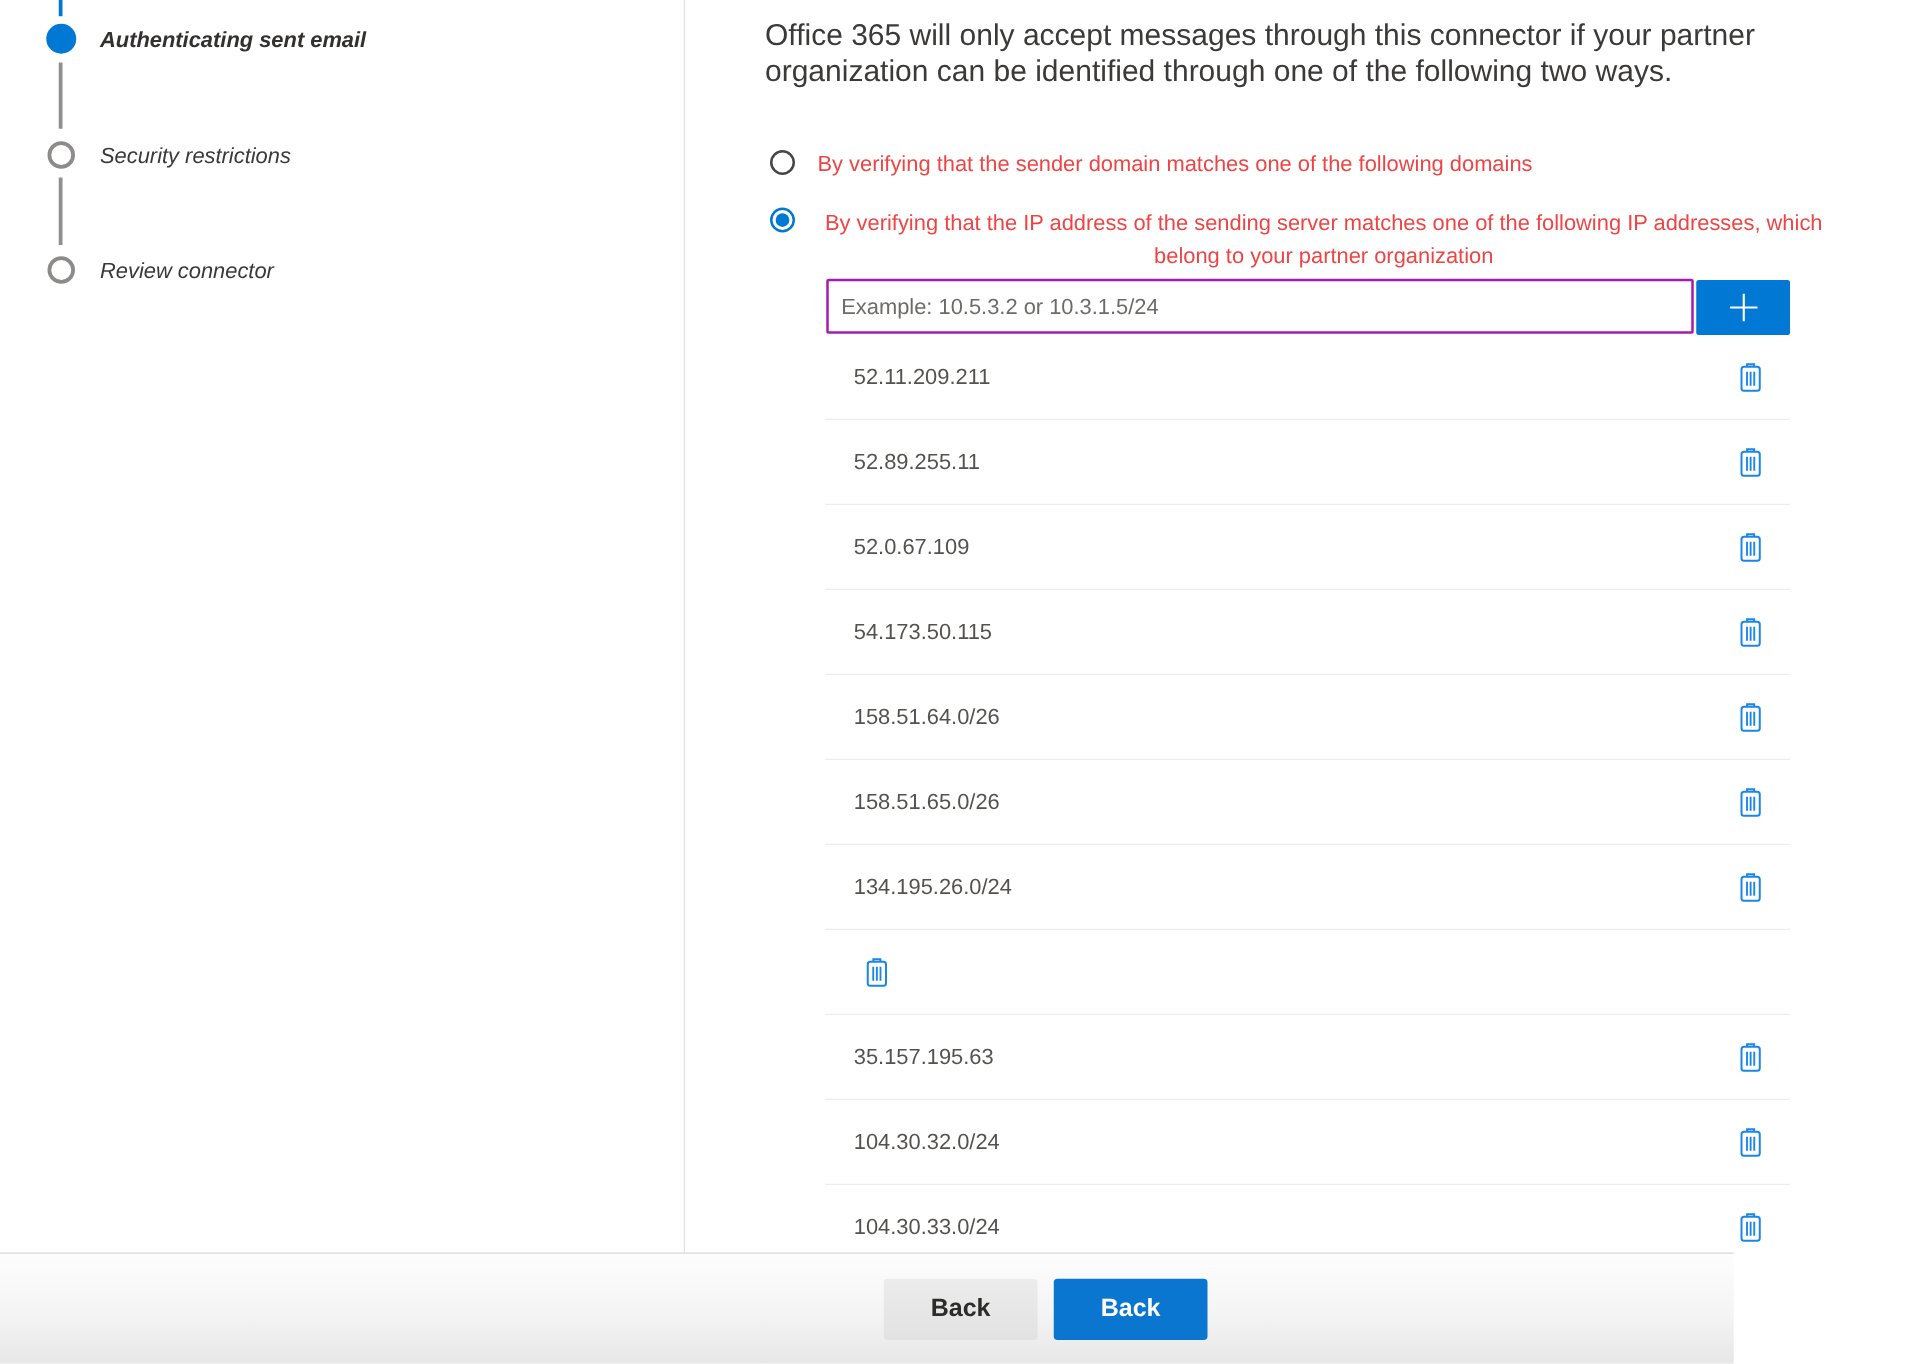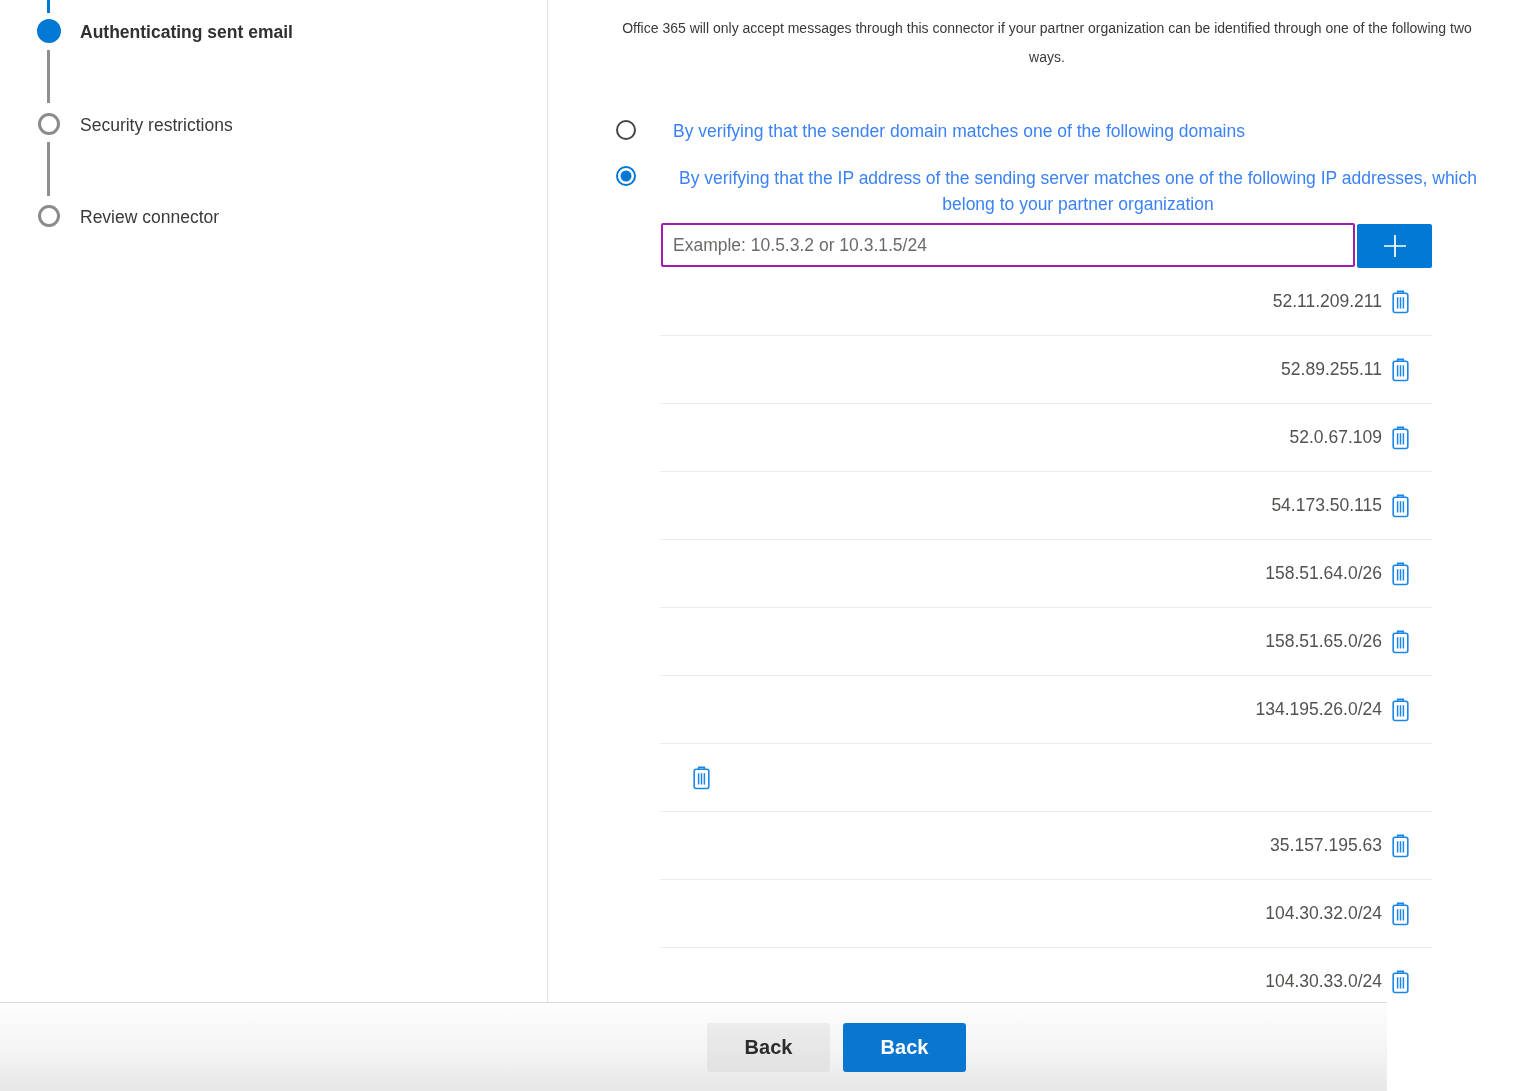--- a/index.html
+++ b/index.html
@@ -11,51 +11,51 @@
   
   .pane-left { position:absolute; left:0; top:0; width:548px; height:1002px;
                background:#fff; border-right:1px solid #e1e1e1; }
   .connector { position:absolute; left:47px; width:3px; background:#918f8d; }
   .connector.done { background:#0078d4; }
   .step-dot { position:absolute; left:37px; width:24px; height:24px; border-radius:50%;
               background:#0078d4; }
   .step-ring { position:absolute; left:38px; width:22px; height:22px; border-radius:50%;
                background:#fff; border:3px solid #8d8b89; }
   .step-label { position:absolute; left:80px; font-size:17.5px; color:#3a3938;
-                transform:translateY(-50%); white-space:nowrap; }
+                transform:translateY(-50%); white-space:nowrap;font-style:italic; }
   .step-label.current { font-weight:bold; color:#323130; }
 
   
   .content { position:absolute; left:612px; top:0; width:919px; height:1002px; overflow:hidden; }
-  .intro { position:absolute; left:0; top:14px; width:870px; font-size:14px;
-           line-height:29px; color:#3b3a39;text-align:center; }
+  .intro { position:absolute; left:0; top:14px; width:870px; font-size:24px;
+           line-height:29px; color:#3b3a39; }
 
   .opt { position:absolute; left:4px; display:flex; align-items:flex-start; }
   .radio { flex:0 0 auto; width:20px; height:20px; border:2px solid #484644;
            border-radius:50%; background:#fff; margin-top:1px; }
   .radio.selected { border-color:#0078d4; position:relative; }
   .radio.selected::after { content:''; position:absolute; left:50%; top:50%;
            width:11px; height:11px; border-radius:50%; background:#0078d4;
            transform:translate(-50%,-50%); }
-  .opt-label { margin-left:37px; font-size:17.5px; line-height:26px; color:#3b82f6; }
+  .opt-label { margin-left:18px; font-size:17.5px; line-height:26px; color:#ef4444; }
   .opt1 { top:119px; } .opt1 .opt-label { width:780px; line-height:24px; }
   .opt2 { top:165px;text-align:center; } .opt2 .opt-label { width:810px; }
 
   .input-row { position:absolute; left:49px; top:223px; display:flex; }
   .ip-input { width:694px; height:44px; border:2px solid #a21caf; border-radius:2px;
               padding:0 10px; font-size:17.5px; color:#3b3a39; outline:none;
               font-family:inherit; }
   .ip-input::placeholder { color:#6d6b68; opacity:1; }
   .add-btn { margin-left:2px; width:75px; height:44px; background:#0078d4; border:none;
              border-radius:2px; display:flex; align-items:center; justify-content:center;
              cursor:pointer; margin-top:1px; }
 
   .ip-list { position:absolute; left:48px; top:268px; width:772px; height:734px; overflow:hidden; }
   .ip-row { height:68px; display:flex; align-items:center; padding:0 14px 0 23px;
-            border-bottom:1px solid #ededec;text-align:right; }
+            border-bottom:1px solid #ededec; }
   .ip-row:first-child { border-top:none; }
   .ip-text { flex:1 1 auto; font-size:17.5px; color:#54524f; }
   .trash-btn { flex:0 0 auto; width:36px; height:36px; background:none; border:none;
                display:flex; align-items:center; justify-content:center; cursor:pointer; }
 
   
   .footer { position:absolute; left:0; top:1002px; width:1387px; height:89px;
             border-top:1px solid #d9d9d9;
             background:linear-gradient(180deg,#fdfdfd 0%,#f4f4f4 55%,#e7e7e7 100%); }
   .btn { position:absolute; top:20px; height:49px; width:123px; border:none;

